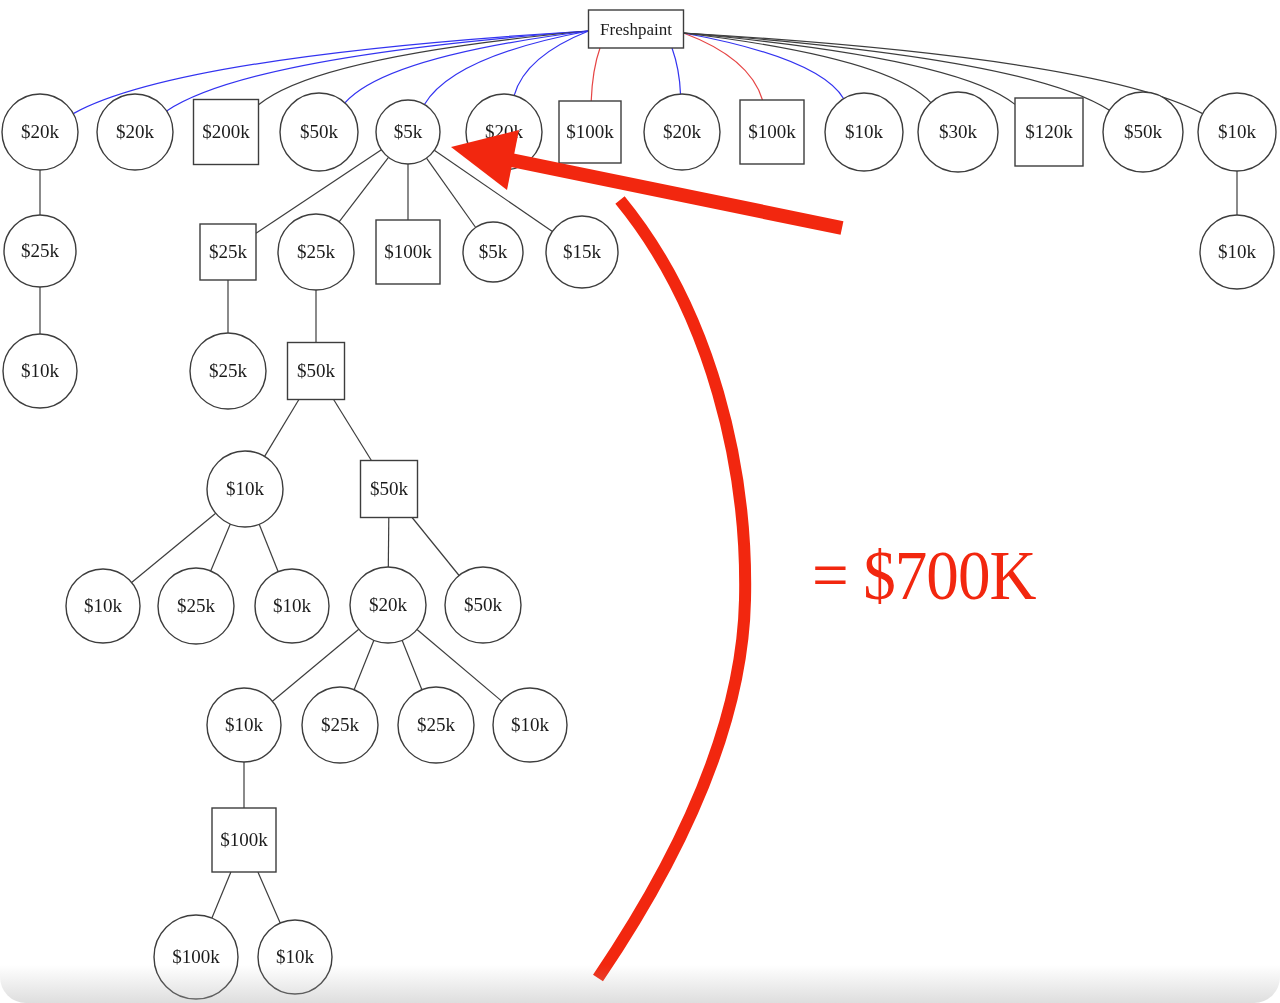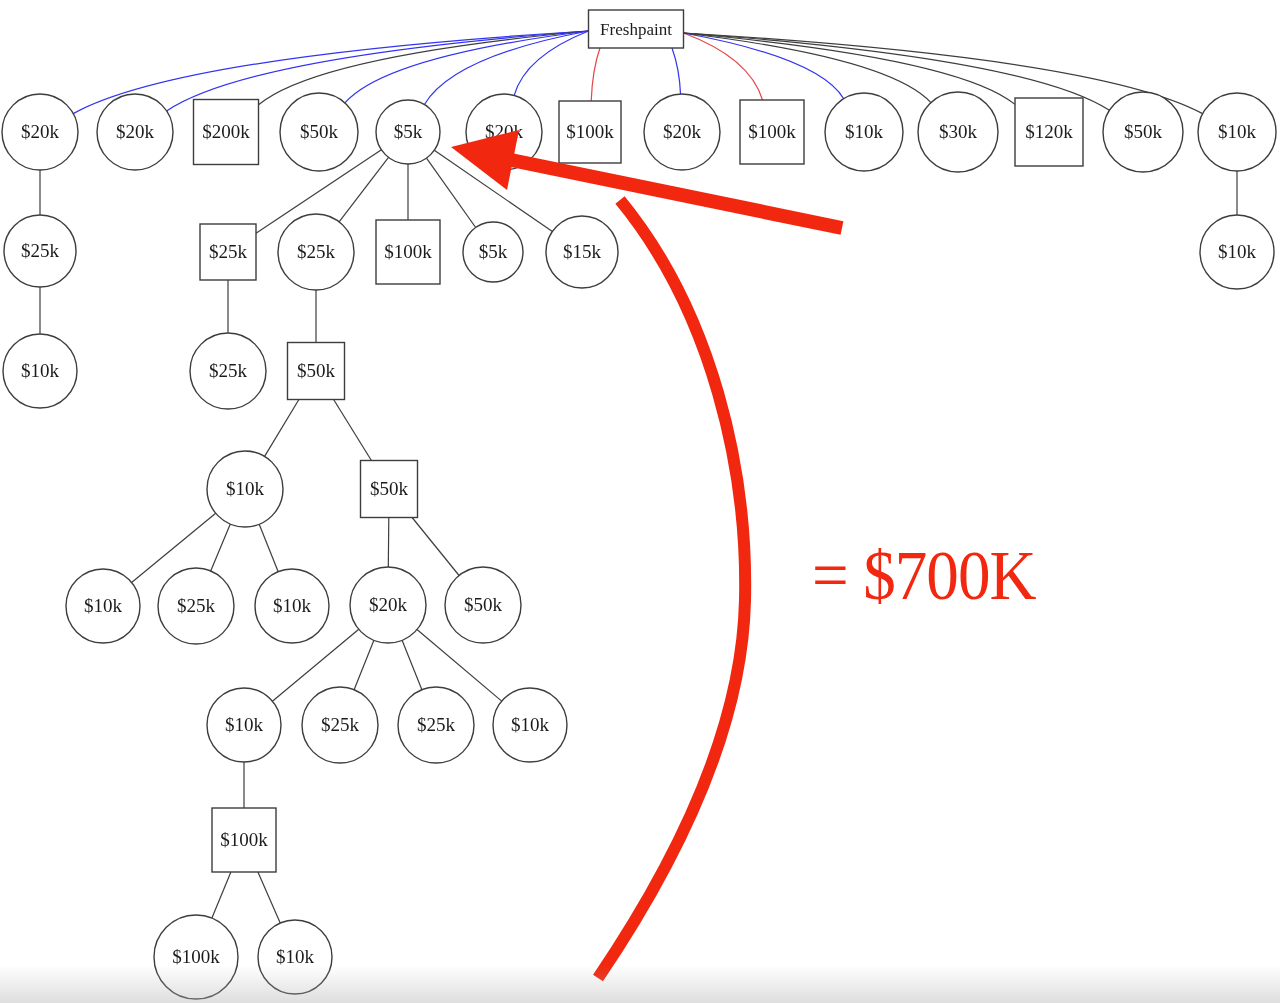--- a/index.html
+++ b/index.html
@@ -2,20 +2,21 @@
 <html><head>
 <meta charset="utf-8">
 <style>
   html,body{margin:0;padding:0;background:#ffffff;}
   .stage{
     position:relative;
     width:1280px;height:1003px;
     background:#ffffff;
     overflow:hidden;
     font-family:"Liberation Serif", serif;
+    border-radius:26px;
   }
   #tree-svg{position:absolute;left:0;top:0;}
   .node-label{
     font-family:"Liberation Serif", serif;
     fill:#1b1b1b;
   }
   .total-annotation{
     position:absolute;
     left:812px;top:541px;
     font-size:70px;

